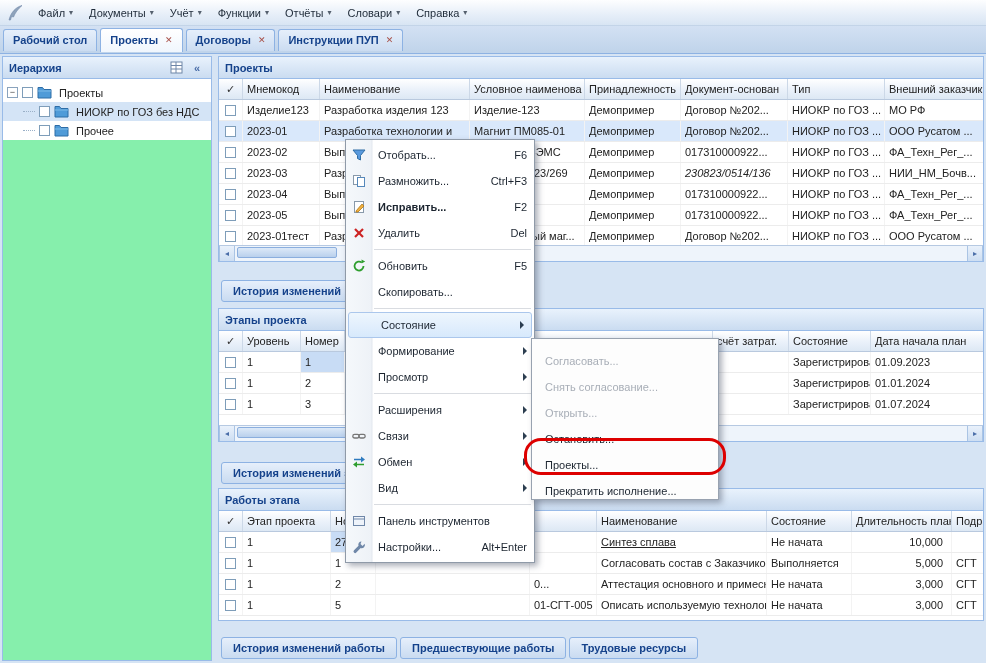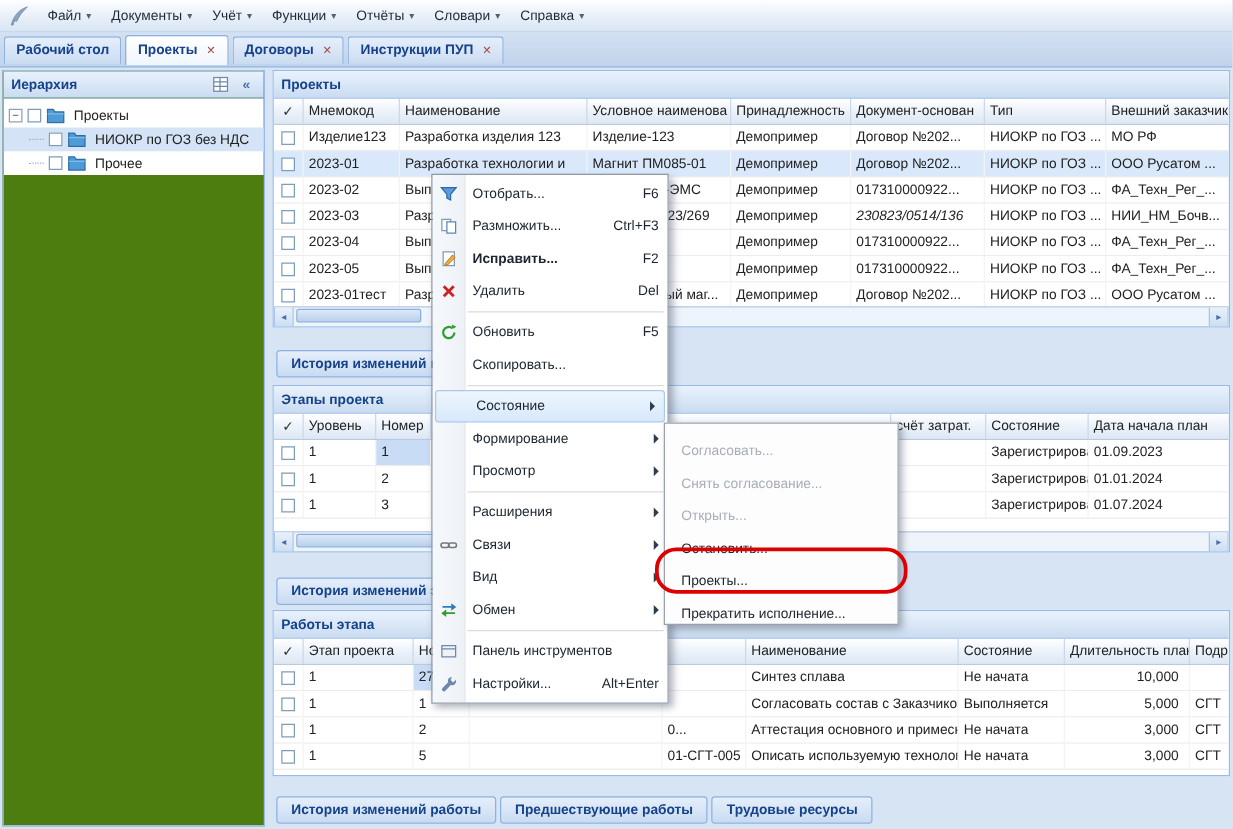--- a/index.html
+++ b/index.html
@@ -19,21 +19,21 @@
     background:linear-gradient(#d3e1f3,#bfd3ea); border-bottom:1px solid #8db2e3;
     display:flex; align-items:center; padding-left:3px; gap:3px; }
   .tab { display:flex; align-items:center; gap:7px; height:22px; padding:0 9px; border:1px solid #8db2e3; border-bottom:none;
     border-radius:3px 3px 0 0; background:linear-gradient(#e6effb,#cbdcf1); color:#15428b; font-weight:bold; white-space:nowrap; }
   .tab.active { background:linear-gradient(#ffffff,#f0f6fd); height:24px; }
   .tab-close { color:#a85048; font-size:9px; font-weight:bold; line-height:9px; }
 
   
   .panel-header { height:22px; display:flex; align-items:center; padding:0 6px;
     background:linear-gradient(#e9f2fc,#cadcf1); border-bottom:1px solid #99bbe8; color:#15428b; font-weight:bold; }
-  .sidebar { position:absolute; left:2px; top:56px; width:210px; height:605px; background:#4d7c0f; border:1px solid #99bbe8; overflow:hidden; }
+  .sidebar { position:absolute; left:2px; top:56px; width:210px; height:605px; background:#86efac; border:1px solid #99bbe8; overflow:hidden; }
   .sidebar .tools { margin-left:auto; display:flex; gap:5px; align-items:center; color:#4a6da8; font-weight:normal; }
   .tool-btn { display:inline-flex; align-items:center; justify-content:center; width:16px; height:16px; }
   #tree { padding-top:4px; background:#fff; }
   .tree-row { display:flex; align-items:center; height:19px; gap:4px; white-space:nowrap; }
   .tree-row.selected { background:#d4e4f6; }
   .expander { width:11px; height:11px; border:1px solid #8aa3bd; background:#fff; font-size:9px; line-height:9px; text-align:center; color:#444; flex:none; }
   .tree-line { width:12px; border-top:1px dotted #9ab0c8; flex:none; }
   .checkbox { width:11px; height:11px; border:1px solid #7e9db9; background:#fff; display:inline-block; flex:none; }
   .tree-label { padding:0 3px; }
 
@@ -442,21 +442,21 @@
             </div>
           </div>
           <div class="grid-row">
             <div class="grid-cell check" style="width: 24px;">
               <span class="checkbox"></span>
             </div>
             <div class="grid-cell" style="width: 88px;">1</div>
             <div class="grid-cell focus" style="width: 45px;">27</div>
             <div class="grid-cell" style="width: 154px;"></div>
             <div class="grid-cell" style="width: 67px;"></div>
-            <div class="grid-cell" style="width: 170px;">Синтез сплава</div>
+            <div class="grid-cell" style="width: 170px; text-decoration: underline;">Синтез сплава</div>
             <div class="grid-cell" style="width: 85px;">Не начата</div>
             <div class="grid-cell" style="width: 100px; justify-content: flex-end; padding-right: 8px;">10,000</div>
             <div class="grid-cell" style="width: 33px;"></div>
           </div>
           <div class="grid-row">
             <div class="grid-cell check" style="width: 24px;">
               <span class="checkbox"></span>
             </div>
             <div class="grid-cell" style="width: 88px;">1</div>
             <div class="grid-cell" style="width: 45px;">1</div>
@@ -601,38 +601,38 @@
           <svg width="14" height="14">
             <rect x="0.8" y="5.4" width="6.4" height="3.6" rx="1.8" fill="none" stroke="#777" stroke-width="1.3"></rect>
             <rect x="6.8" y="5.4" width="6.4" height="3.6" rx="1.8" fill="none" stroke="#777" stroke-width="1.3"></rect>
           </svg>
         </span>
         <span class="mi-label">Связи</span>
         <span class="mi-spring"></span>
         <span class="mi-arrow"></span>
       </div>
       <div class="mi">
-        <span class="mi-icon"></span>
-        <span class="mi-label">Вид</span>
-        <span class="mi-spring"></span>
-        <span class="mi-arrow"></span>
-      </div>
-      <div class="mi">
         <span class="mi-icon">
           <svg width="14" height="14">
             <path d="M2 4.5 h8" stroke="#2e7bbf" stroke-width="1.5" fill="none"></path>
             <path d="M9 1.5 L13 4.5 L9 7.5Z" fill="#2e7bbf"></path>
             <path d="M12 9.5 h-8" stroke="#2e9e2e" stroke-width="1.5" fill="none"></path>
             <path d="M5 6.5 L1 9.5 L5 12.5Z" fill="#2e9e2e"></path>
           </svg>
         </span>
         <span class="mi-label">Обмен</span>
         <span class="mi-spring"></span>
         <span class="mi-arrow"></span>
       </div>
+      <div class="mi">
+        <span class="mi-icon"></span>
+        <span class="mi-label">Вид</span>
+        <span class="mi-spring"></span>
+        <span class="mi-arrow"></span>
+      </div>
       <div class="menu-sep"></div>
       <div class="mi">
         <span class="mi-icon">
           <svg width="14" height="14">
             <rect x="1.5" y="2.5" width="11" height="9" fill="#eef3fa" stroke="#6f87a8"></rect>
             <line x1="1.5" y1="5" x2="12.5" y2="5" stroke="#6f87a8"></line>
           </svg>
         </span>
         <span class="mi-label">Панель инструментов</span>
         <span class="mi-spring"></span>

